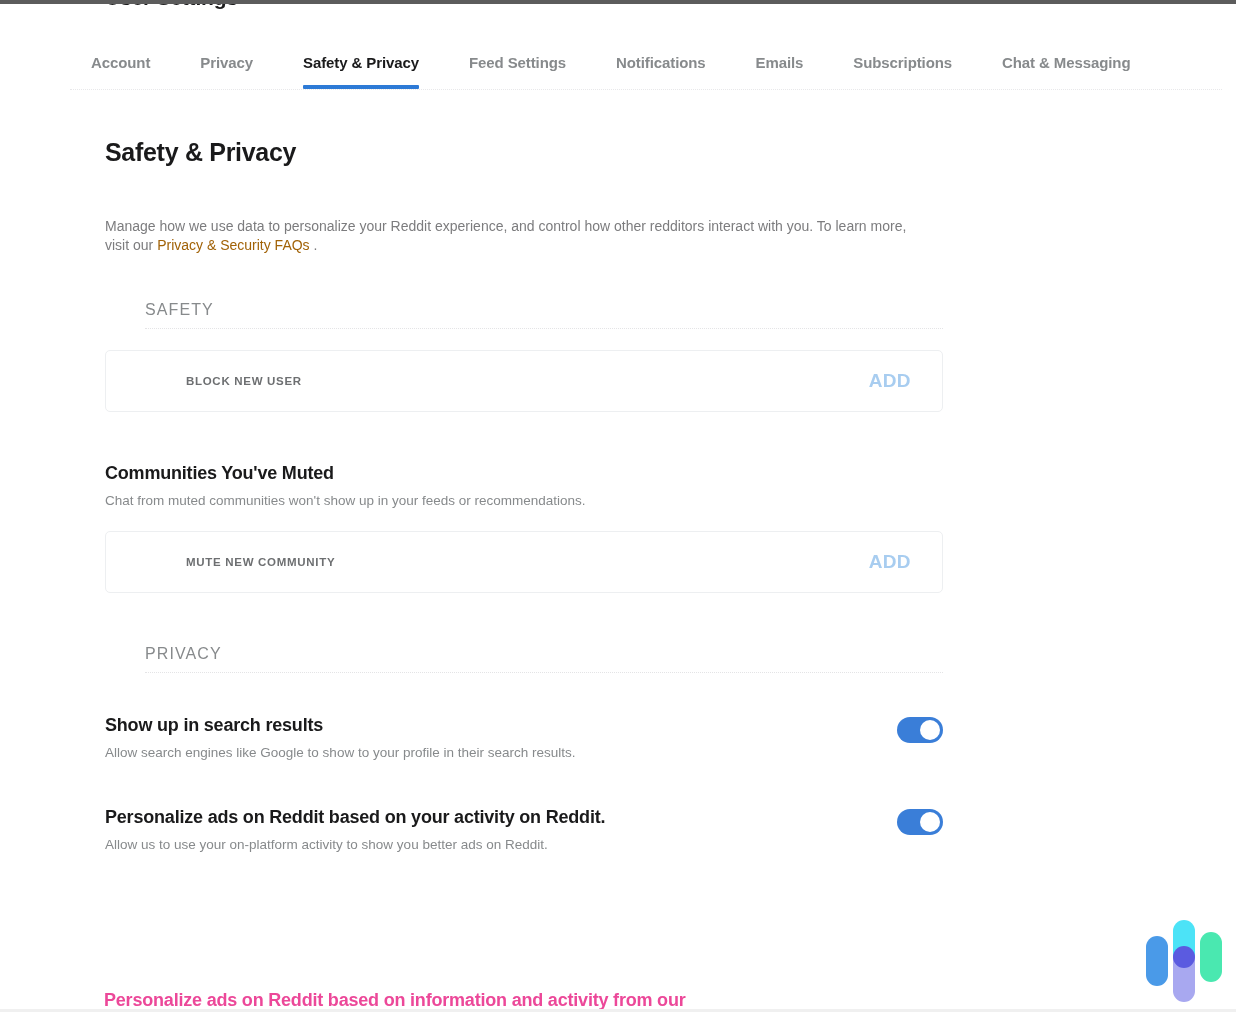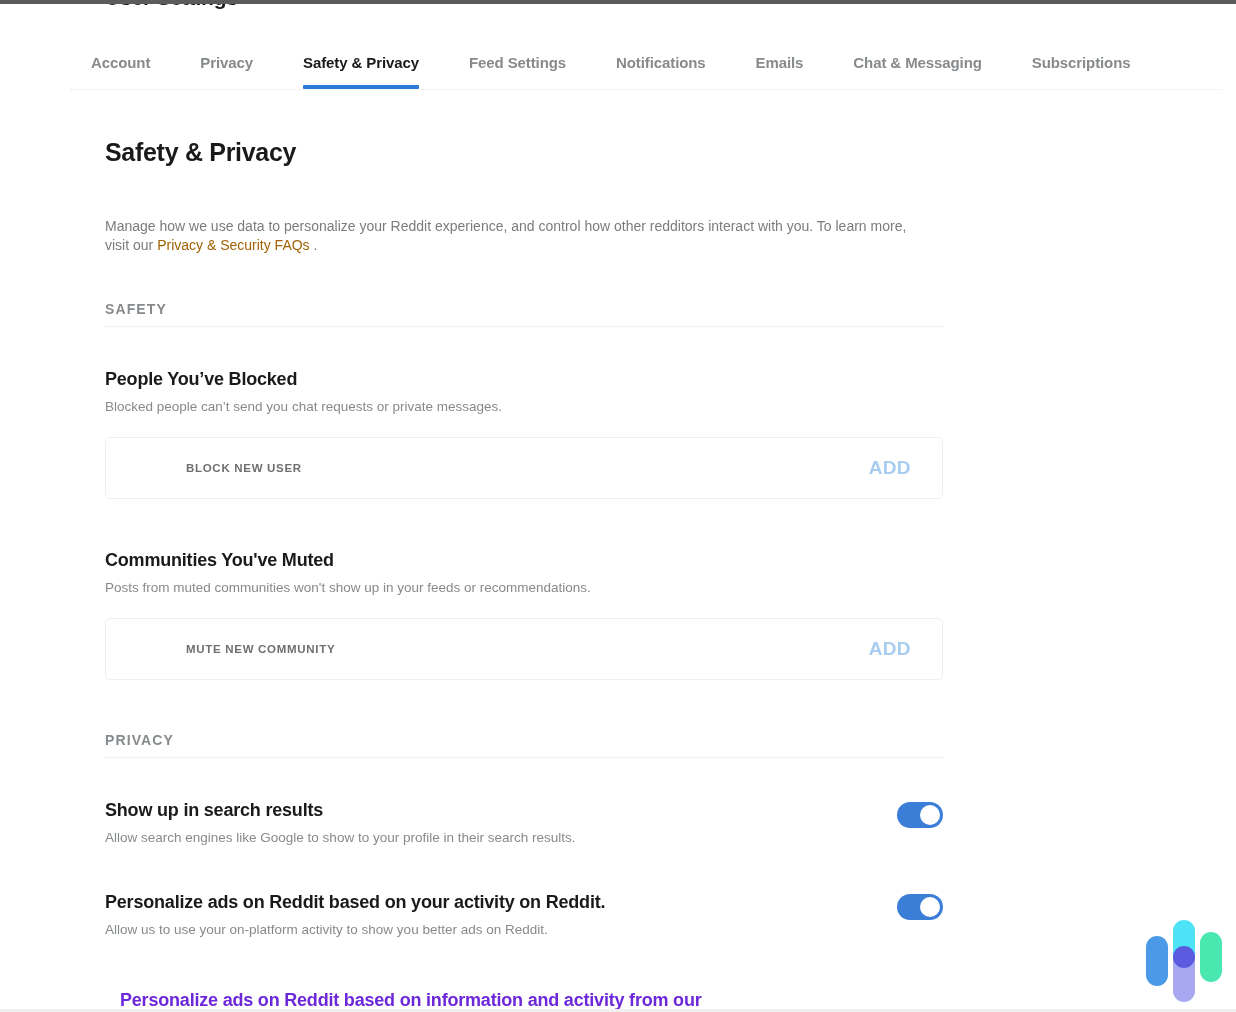--- a/index.html
+++ b/index.html
@@ -105,26 +105,27 @@
     width: 815px;
   }
   .section-desc a {
     color: #a16207;
     text-decoration: none;
   }
 
   
   .group-header {
     margin-top: 46px;
-    font-size: 14px;
-    font-weight: bold;
+    font-size: 16px;
+    font-weight: normal;
     letter-spacing: 1.1px;
     color: #878a8c;
     padding-bottom: 9px;
     border-bottom: 1px dotted #e4e4e6;
+    margin-left: 40px;
   }
 
   
   .row {
     position: relative;
     margin-top: 40px;
     min-height: 30px;
     padding-right: 120px;
   }
   .row-title {
@@ -239,26 +240,26 @@
   }
   .widget .bar-right {
     left: 57px; top: 22px;
     width: 22px; height: 50px;
     background: #4ae8b0;
   }
 
   
   .clip-row {
     position: absolute;
-    left: 120px;
+    left: 104px;
     top: 990px;
     width: 720px;
     font-size: 18px;
     font-weight: bold;
-    color: #6d28d9;
+    color: #ec4899;
     letter-spacing: -0.2px;
     white-space: nowrap;
     overflow: hidden;
   }
 
   .bottom-edge {
     position: absolute;
     left: 0;
     bottom: 0;
     width: 1236px;
@@ -289,50 +290,46 @@
     <div class="tab">
       <span>Feed Settings</span>
     </div>
     <div class="tab">
       <span>Notifications</span>
     </div>
     <div class="tab">
       <span>Emails</span>
     </div>
     <div class="tab">
+      <span>Subscriptions</span>
+    </div>
+    <div class="tab">
       <span>Chat &amp; Messaging</span>
-    </div>
-    <div class="tab">
-      <span>Subscriptions</span>
     </div>
   </div>
 
   <div class="content">
 
     <div class="section-title">Safety &amp; Privacy</div>
 
     <div class="section-desc">
       <span>Manage how we use data to personalize your Reddit experience, and control how other redditors interact with you. To learn more, visit our </span><a href="#">Privacy &amp; Security FAQs</a><span> .</span>
     </div>
 
     <div class="group-header">SAFETY</div>
 
-    <div class="row">
-      <div class="row-title">People You’ve Blocked</div>
-      <div class="row-sub">Blocked people can’t send you chat requests or private messages.</div>
-    </div>
 
     <div class="addbox">
       <input class="addbox-input" type="text" placeholder="BLOCK NEW USER" style="">
       <div class="addbox-add">ADD</div>
     </div>
 
     <div class="row" style="margin-top:49px;">
       <div class="row-title">Communities You've Muted</div>
-      <div class="row-sub">Posts from muted communities won't show up in your feeds or recommendations.</div>
+      <div class="row-sub">Chat from muted communities won't show up in your feeds or recommendations.</div>
     </div>
 
     <div class="addbox">
       <input class="addbox-input" type="text" placeholder="MUTE NEW COMMUNITY" style="">
       <div class="addbox-add">ADD</div>
     </div>
 
     <div class="group-header" style="margin-top:52px;">PRIVACY</div>
 
     <div class="row">

